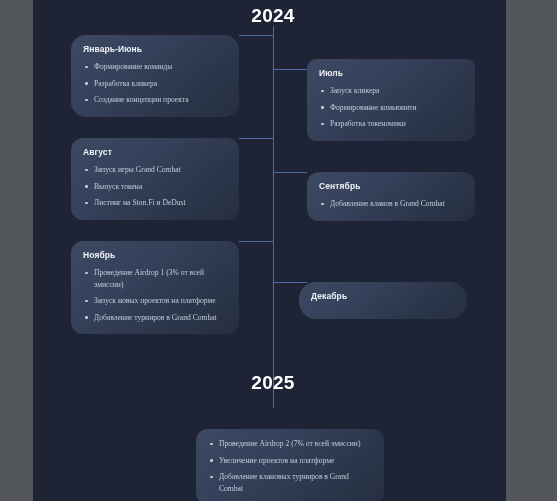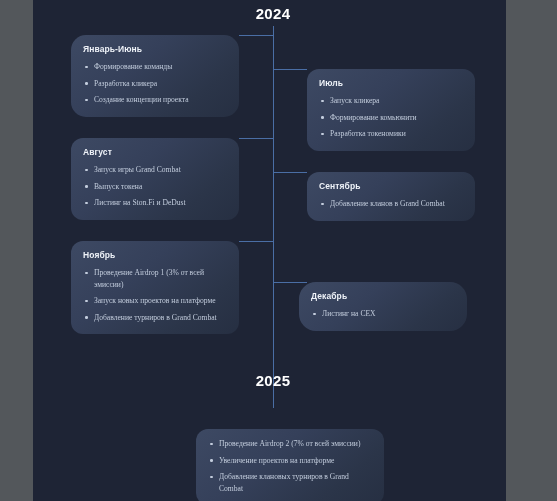--- a/index.html
+++ b/index.html
@@ -55,21 +55,21 @@
     background: #4a6ea5;
   }
 
   
   .year {
     position: absolute;
     left: 190px;
     width: 100px;
     text-align: center;
     color: #ffffff;
-    font-size: 15px;
+    font-size: 19px;
     font-weight: bold;
     letter-spacing: 0.3px;
   }
   .year-2024 { top: 5px; }
   .year-2025 { top: 372px; }
 
   
   .connector {
     position: absolute;
     height: 1px;
@@ -113,21 +113,21 @@
     left: 2px;
     top: 4.5px;
     width: 2.5px;
     height: 2.5px;
     border-radius: 50%;
     background: #c3cddd;
   }
 
   
   #card-jan-jun { left: 38px;  top: 35px; border-radius: 15px;  }
-  #card-jul     { left: 274px; top: 69px;  }
+  #card-jul     { left: 274px; top: 59px; border-radius: 9px;  }
   #card-aug     { left: 38px;  top: 138px; }
   #card-sep     { left: 274px; top: 172px; }
   #card-nov     { left: 38px;  top: 241px; }
   #card-dec     { left: 266px; top: 282px; border-radius: 17px; }
   #card-2025    { left: 163px; top: 405px; width: 188px; margin-top: 24px; }
 
   #conn-jan-jun { left: 206px; top: 35px;  width: 35px; }
   #conn-jul     { left: 240px; top: 69px;  width: 34px; }
   #conn-aug     { left: 206px; top: 138px; width: 35px; }
   #conn-sep     { left: 240px; top: 172px; width: 34px; }
@@ -193,23 +193,20 @@
     <div class="card-title">Ноябрь</div>
     <ul class="card-list">
       <li>Проведение Airdrop 1 (3% от всей эмиссии)</li>
       <li>Запуск новых проектов на платформе</li>
       <li>Добавление турниров в Grand Combat</li>
     </ul>
   </div>
 
   <div class="card right" id="card-dec">
     <div class="card-title">Декабрь</div>
-    <ul class="card-list">
-      <li>Листинг на CEX</li>
-    </ul>
   </div>
 
   <div class="card" id="card-2025">
     <ul class="card-list">
       <li>Проведение Airdrop 2 (7% от всей эмиссии)</li>
       <li>Увеличение проектов на платформе</li>
       <li>Добавление клановых турниров в Grand Combat</li>
     </ul>
   </div>
 

